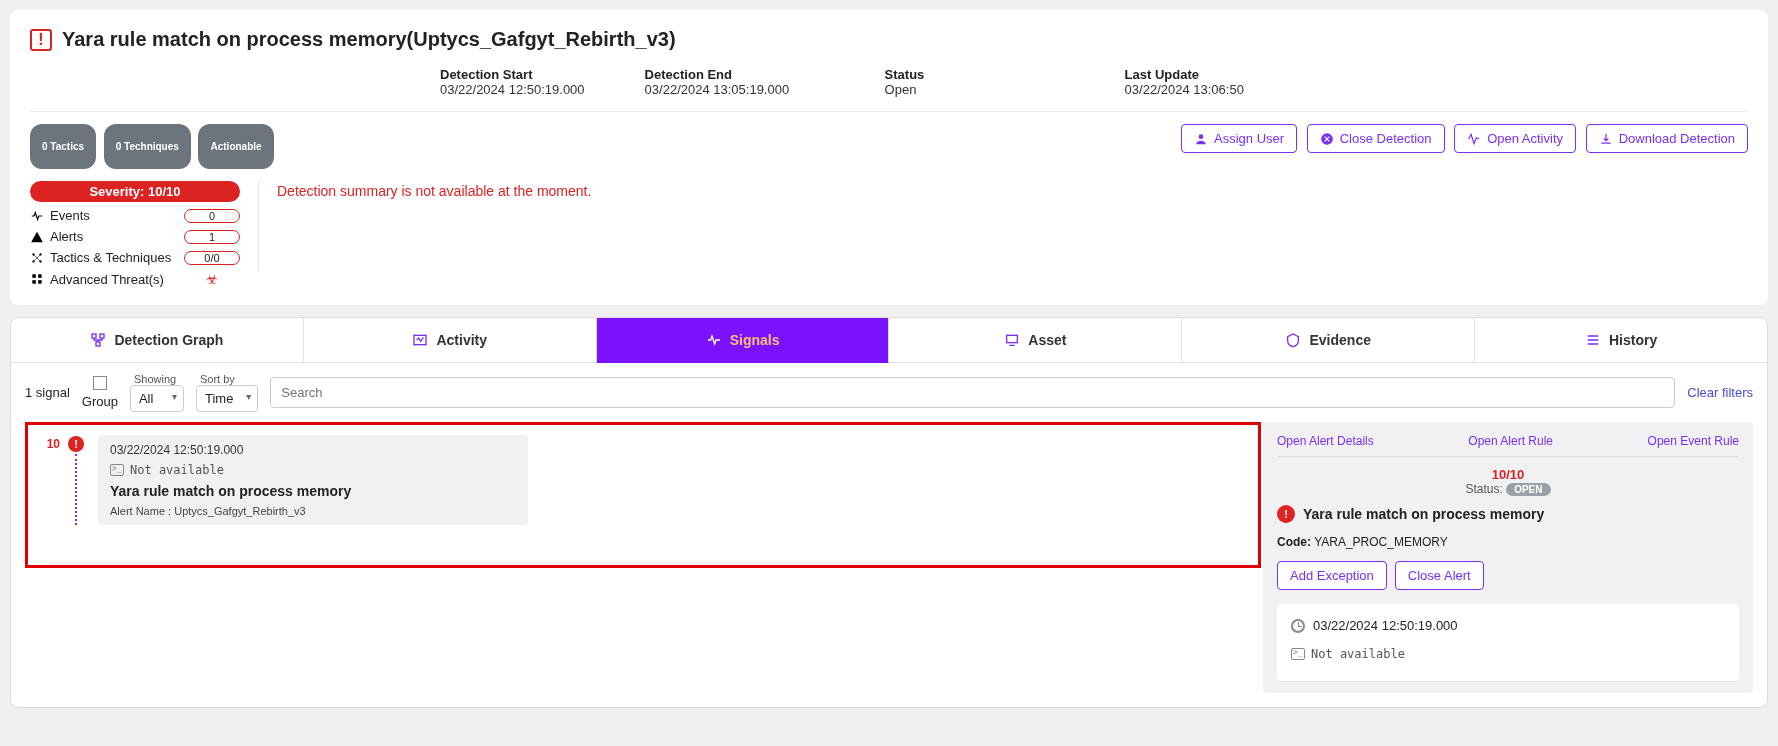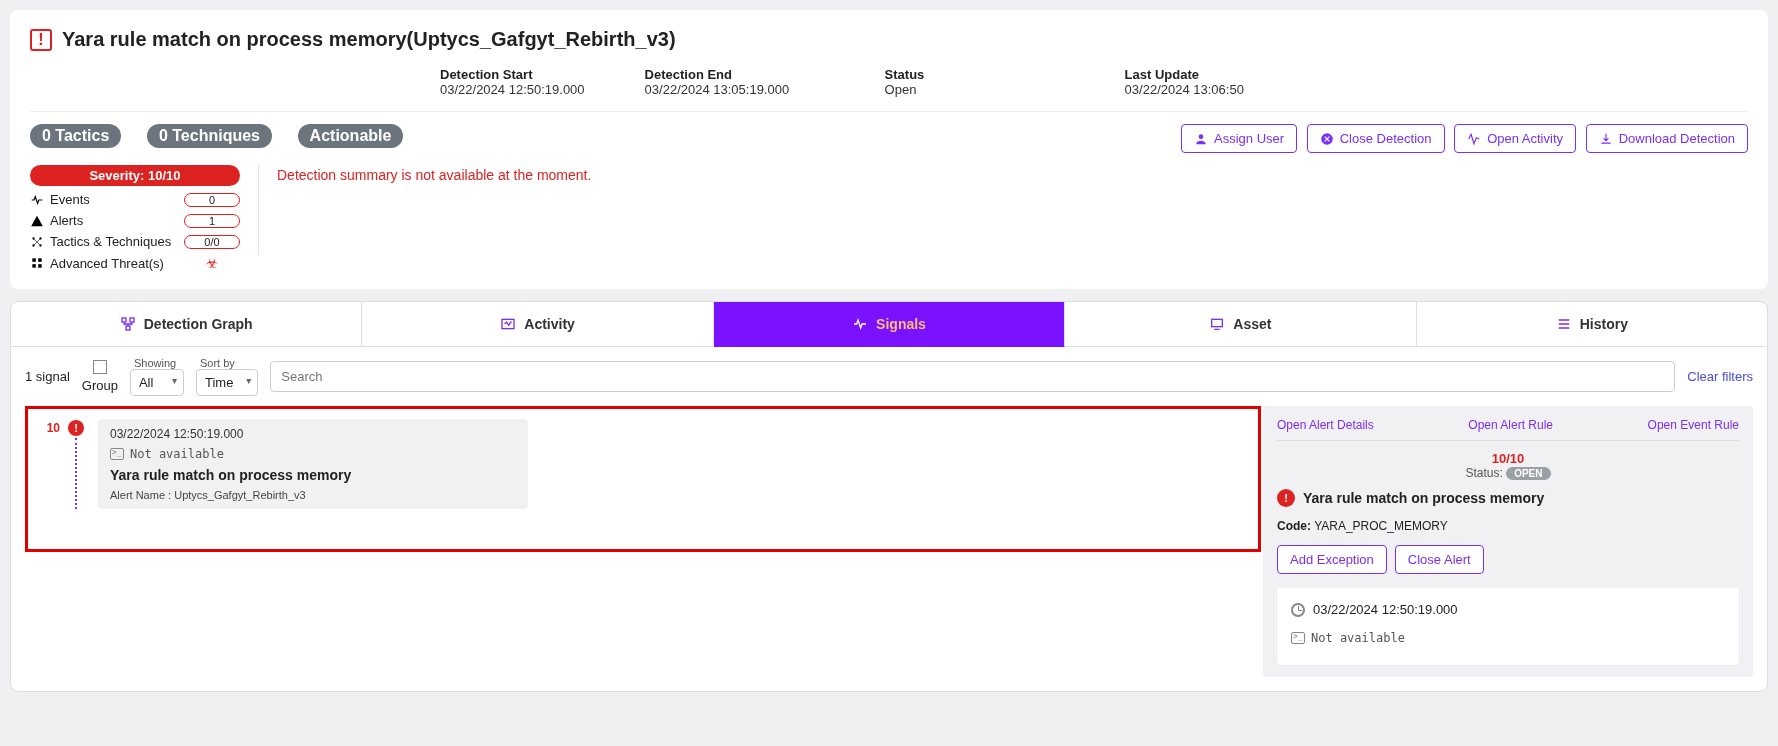--- a/index.html
+++ b/index.html
@@ -10,21 +10,21 @@
   .hdr-title-row { display: flex; align-items: center; gap: 10px; margin-bottom: 10px;}
   .alert-icon-red { width: 22px; height: 22px; border: 2px solid #d22; color: #d22; display:inline-flex; align-items:center; justify-content:center; font-weight:bold; font-size:16px; border-radius:3px;}
   .hdr-title { font-size: 20px; font-weight: 700; }
   
   .meta-row { display:flex; gap: 60px; padding: 6px 0 14px 0; border-bottom:1px solid #eee;}
   .meta-col .label { font-weight:700; font-size:13px; }
   .meta-col .val { font-size:13px; color:#333; }
   .meta-col-first { width: 350px; }
   
   .row2 { display:flex; justify-content:space-between; align-items:flex-start; margin-top:12px;}
-  .pill { display:inline-block; background:#6c757d; color:#fff; border-radius:12px; padding:3px 12px; font-size:16px; font-weight:600; margin-right:22px;}
+  .pill { display:inline-block; background:#6c757d; color:#fff; border-radius:12px; padding:17px 12px; font-size:10px; font-weight:600; margin-right:4px;}
   .btn-out { display:inline-flex; align-items:center; gap:6px; border:1px solid #7b2ff2; color:#7b2ff2; background:#fff; border-radius:4px; padding:6px 12px; font-size:13px; cursor:pointer; margin-left:6px;}
   .btn-out svg, .btn-out .ic { width:14px; height:14px; fill:currentColor; }
   
   .lower-row { display:flex; gap:18px; margin-top:12px; align-items:flex-start;}
   .sev-col { width:210px; }
   .sev-bar { background:#d22; color:#fff; border-radius:14px; text-align:center; padding:3px 0; font-weight:700; font-size:13px;}
   .sev-item { display:flex; align-items:center; justify-content:space-between; margin-top:6px; font-size:13px;}
   .sev-item .lab { display:flex; align-items:center; gap:6px;}
   .cnt-badge { border:1px solid #d22; border-radius:14px; width:56px; text-align:center; font-size:11px; padding:0 0;}
   .biohazard { color:#d22; font-size:14px; text-align:center; display:inline-block; width:56px;}
@@ -228,20 +228,26 @@
       </div>
       <div class="tab">
         <svg class="ticon" viewBox="0 0 24 24">
             <rect x="4" y="5" width="16" height="11" fill="none" stroke="#7b2ff2" stroke-width="2"></rect>
             <path d="M8 20h8" stroke="#7b2ff2" stroke-width="2"></path>
           </svg>
         <span>Asset</span>
       </div>
       <div class="tab">
         <svg class="ticon" viewBox="0 0 24 24">
+            <path d="M4 7l8-4 8 4v6c0 5-4 8-8 9-4-1-8-4-8-9V7z" fill="none" stroke="#7b2ff2" stroke-width="2"></path>
+          </svg>
+        <span>Evidence</span>
+      </div>
+      <div class="tab">
+        <svg class="ticon" viewBox="0 0 24 24">
             <path d="M4 6h16M4 12h16M4 18h16" stroke="#7b2ff2" stroke-width="2"></path>
           </svg>
         <span>History</span>
       </div>
     </div>
 
     <div class="filterbar">
       <span class="sigcount">1 signal</span>
       <span style="display:flex;align-items:center;gap:4px;flex-direction:column;">
         <span class="chk"></span>

